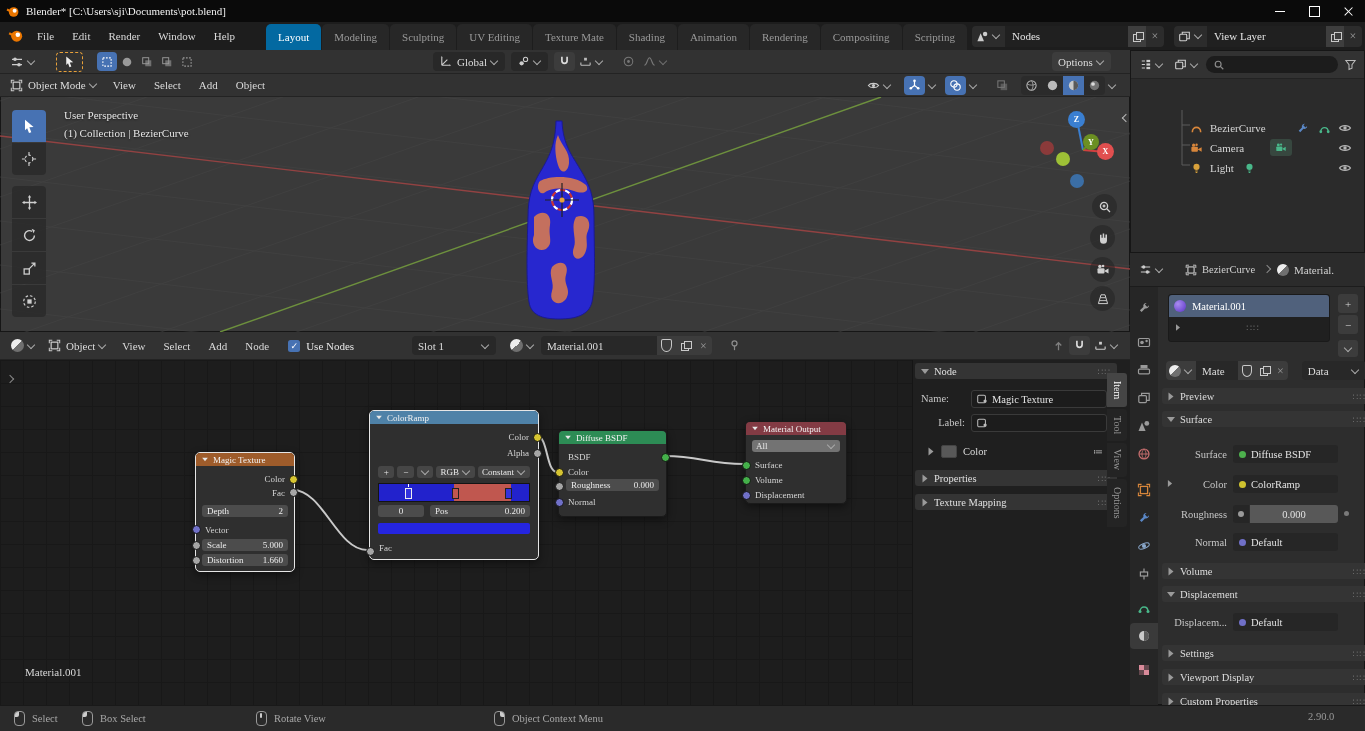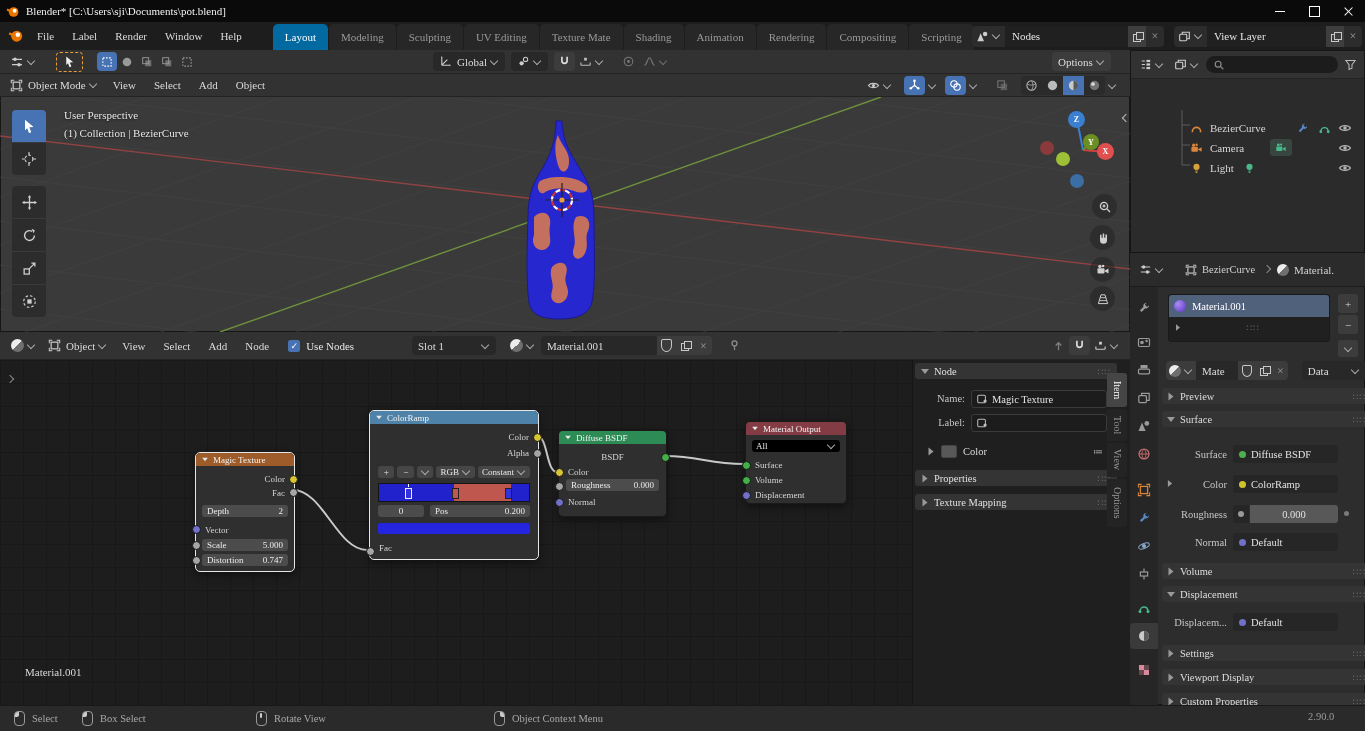--- a/index.html
+++ b/index.html
@@ -312,21 +312,21 @@
     <div class="winbtn">
         <span class="wb-x"></span>
       </div>
   </div>
 
   <div id="topbar" class="abs flex">
     <span class="ic" style="margin:0 4px 0 8px"><svg width="16" height="16">
           <use href="#i-blogo"></use>
         </svg></span>
     <span class="menu">File</span>
-    <span class="menu">Label</span>
+    <span class="menu">Edit</span>
     <span class="menu">Render</span>
     <span class="menu">Window</span>
     <span class="menu">Help</span>
     <span style="width:22px"></span>
     <span class="wstab active" style="align-self:flex-end">Layout</span>
     <span class="wstab" style="align-self:flex-end">Modeling</span>
     <span class="wstab" style="align-self:flex-end">Sculpting</span>
     <span class="wstab" style="align-self:flex-end">UV Editing</span>
     <span class="wstab" style="align-self:flex-end">Texture Mate</span>
     <span class="wstab" style="align-self:flex-end">Shading</span>
@@ -738,21 +738,21 @@
           </div>
         <div class="nrow" style="top:70px">
             <span>Vector</span>
           </div>
         <div class="nfield" style="position:absolute;left:6px;right:6px;top:86px">
             <span class="lab">Scale</span>
             <span>5.000</span>
           </div>
         <div class="nfield" style="position:absolute;left:6px;right:6px;top:101px">
             <span class="lab">Distortion</span>
-            <span>0.747</span>
+            <span>1.660</span>
           </div>
         <span class="sock s-yel" style="right:-4px;top:22px"></span>
         <span class="sock s-gray" style="right:-4px;top:35px"></span>
         <span class="sock s-pur" style="left:-4px;top:72px"></span>
         <span class="sock s-gray" style="left:-4px;top:88px"></span>
         <span class="sock s-gray" style="left:-4px;top:103px"></span>
       </div>
 
       <div class="node sel" style="left:369px;top:50px;width:168px;height:148px">
         <div class="nhdr" style="background:#4f82a8">
@@ -800,21 +800,21 @@
         <span class="sock s-yel" style="right:-4px;top:22px"></span>
         <span class="sock s-gray" style="right:-4px;top:38px"></span>
         <span class="sock s-gray" style="left:-4px;top:136px"></span>
       </div>
 
       <div class="node" style="left:558px;top:70px;width:107px;height:85px">
         <div class="nhdr" style="background:#2d8c55">
             <span class="tri"></span>
             <span>Diffuse BSDF</span>
           </div>
-        <div class="nrow" style="top:19px;justify-content:center">
+        <div class="nrow" style="top:19px;justify-content:flex-start">
             <span>BSDF</span>
           </div>
         <div class="nrow" style="top:34px">
             <span>Color</span>
           </div>
         <div class="nfield" style="position:absolute;left:7px;right:7px;top:48px">
             <span class="lab">Roughness</span>
             <span>0.000</span>
           </div>
         <div class="nrow" style="top:64px">
@@ -824,21 +824,21 @@
         <span class="sock s-yel" style="left:-4px;top:37px"></span>
         <span class="sock s-gray" style="left:-4px;top:51px"></span>
         <span class="sock s-pur" style="left:-4px;top:67px"></span>
       </div>
 
       <div class="node" style="left:745px;top:61px;width:100px;height:81px">
         <div class="nhdr" style="background:#833b44">
             <span class="tri"></span>
             <span>Material Output</span>
           </div>
-        <div class="ndrop" style="position:absolute;left:6px;right:6px;top:18px;background:#000000">
+        <div class="ndrop" style="position:absolute;left:6px;right:6px;top:18px;background:#737373">
             <span style="flex:1">All</span>
             <span class="chev"></span>
           </div>
         <div class="nrow" style="top:36px">
             <span>Surface</span>
           </div>
         <div class="nrow" style="top:51px">
             <span>Volume</span>
           </div>
         <div class="nrow" style="top:66px">
@@ -850,21 +850,21 @@
       </div>
 
       <div class="abs" style="left:25px;top:306px;color:#d8d8d8">Material.001</div>
 
       <div id="npanel">
         <div class="np-hdr" style="top:3px">
             <span class="tri"></span>
             <span>Node</span>
             <span class="grip"></span>
           </div>
-        <div class="abs" style="left:8px;top:33px;width:44px;text-align:right;color:#c6c6c6;font-size:10.5px">Name:</div>
+        <div class="abs" style="left:8px;top:33px;width:44px;color:#c6c6c6;font-size:10.5px">Name:</div>
         <div class="npfield" style="left:58px;top:30px;width:126px">
             <svg class="ic" width="12" height="12" style="color:#bbb">
               <use href="#i-nodefile"></use>
             </svg>
             <span>Magic Texture</span>
           </div>
         <div class="abs" style="left:8px;top:57px;width:44px;text-align:right;color:#c6c6c6;font-size:10.5px">Label:</div>
         <div class="npfield" style="left:58px;top:54px;width:126px">
             <svg class="ic" width="12" height="12" style="color:#bbb">
               <use href="#i-nodefile"></use>

